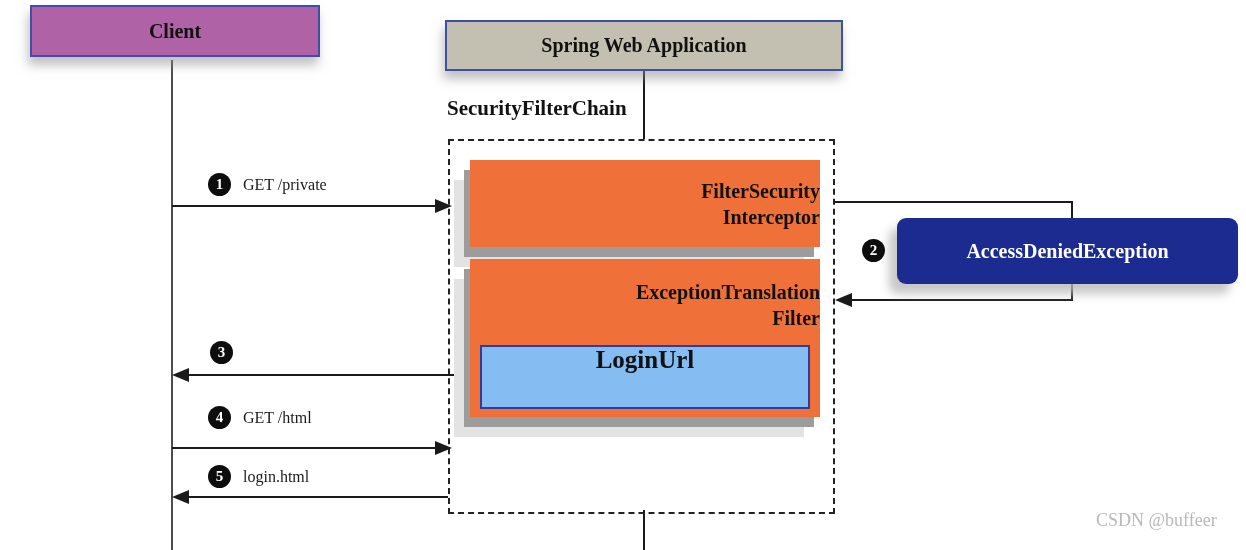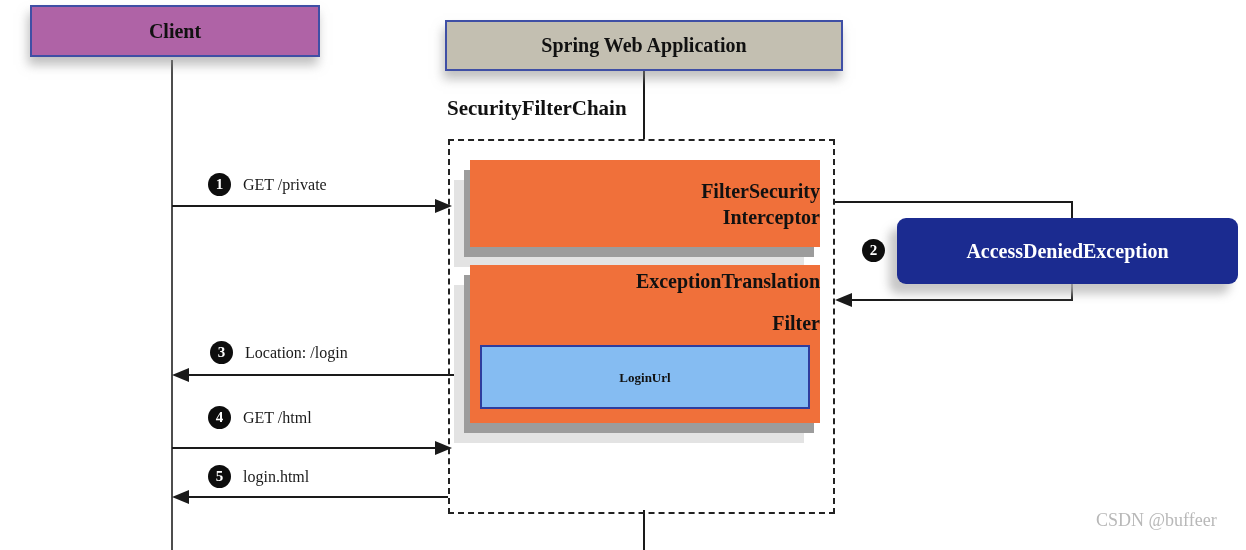--- a/index.html
+++ b/index.html
@@ -33,26 +33,26 @@
   .sfc-label{position:absolute;left:447px;top:88px;font-weight:bold;font-size:21px;z-index:2;margin-top:8px;}
   .sfc-frame{position:absolute;left:448px;top:139px;width:383px;height:371px;
     border:2px dashed #222;z-index:1;background:transparent;}
   .obox{
     position:absolute;background:var(--filter-fill);z-index:2;text-align:center;
     font-weight:bold;font-size:20px;line-height:26px;
     box-shadow:-6px 10px 0 #9c9c9c, -16px 20px 0 #e3e3e3;
     display:flex;flex-direction:column;justify-content:center;align-items:flex-end;
   }
   .fsi-box{left:470px;top:160px;width:350px;height:87px;}
-  .etf-box{left:470px;top:265px;width:350px;height:158px;justify-content:flex-start;padding-top:3px;box-sizing:border-box;gap:16px;}
+  .etf-box{left:470px;top:259px;width:350px;height:158px;justify-content:flex-start;padding-top:20px;box-sizing:border-box;}
   .luaep-box{
     position:absolute;left:480px;top:345px;width:326px;height:60px;z-index:3;
     background:var(--entrypoint-fill);border:2px solid var(--entrypoint-border);
-    display:flex;justify-content:center;align-items:center;
-    font-weight:bold;font-size:13px;line-height:25px;text-align:center;
+    display:flex;flex-direction:column;justify-content:flex-start;align-items:center;
+    font-weight:bold;font-size:25px;line-height:25px;text-align:center;
   }
   .lc-box{left:470px;top:443px;width:350px;height:52px;}
   
   .ade-box{
     position:absolute;left:897px;top:218px;width:341px;height:66px;z-index:3;
     background:var(--exception-fill);color:var(--exception-text);border-radius:9px;
     display:flex;align-items:center;justify-content:center;font-weight:bold;font-size:20px;
     box-shadow:-8px 10px 10px rgba(185,185,185,0.8);
   }
   
@@ -124,21 +124,20 @@
     <span class="step-circle">1</span>
     <span class="step-label">GET /private</span>
   </div>
 
   <div class="step" style="left:862px;top:239px;">
     <span class="step-circle">2</span>
   </div>
 
   <div class="step" style="left:210px;top:341px;">
     <span class="step-circle">3</span>
-    <span class="step-label">Location: /login</span>
   </div>
 
   <div class="step" style="left:208px;top:406px;">
     <span class="step-circle">4</span>
     <span class="step-label">GET /html</span>
   </div>
 
   <div class="step" style="left:208px;top:465px;">
     <span class="step-circle">5</span>
     <span class="step-label">login.html</span>

